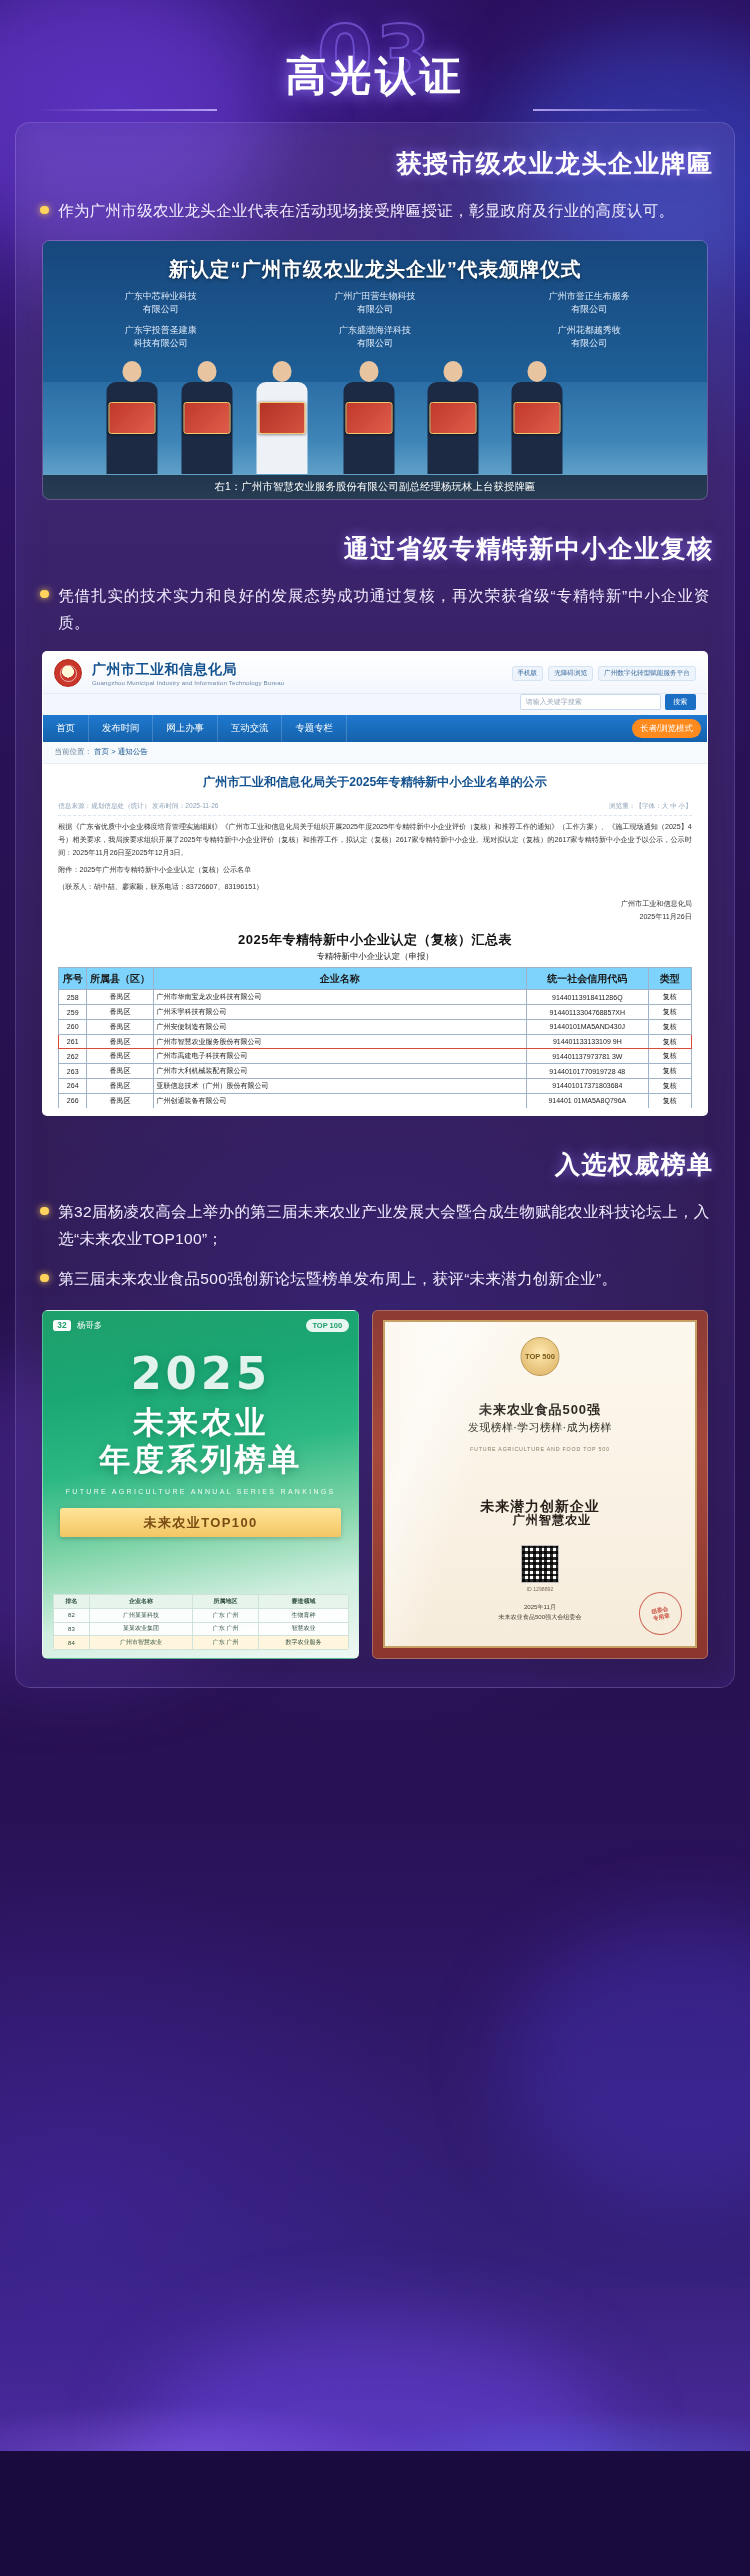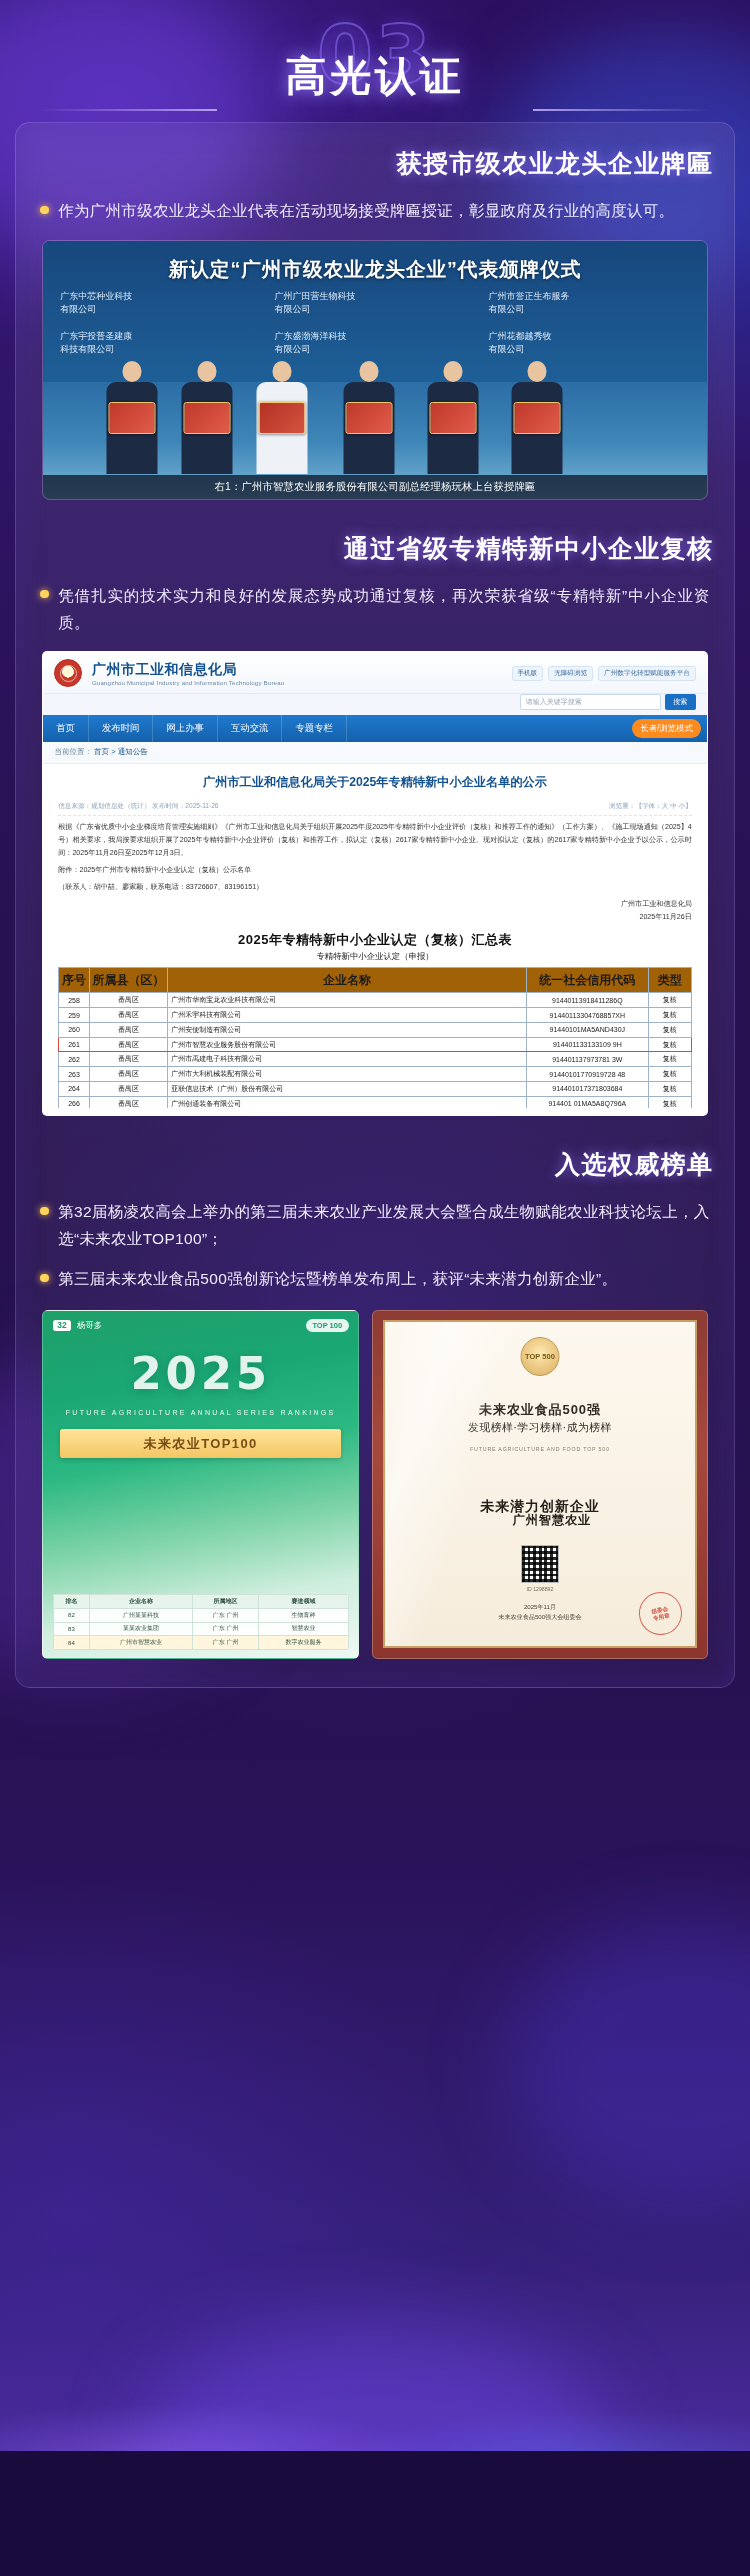--- a/index.html
+++ b/index.html
@@ -139,24 +139,25 @@
     color: #ffffff;
     font-size: 19.7px;
     font-weight: bold;
     letter-spacing: 0.9px;
     text-shadow: 0 0.9px 3.8px rgba(0,0,0,.5);
   }
   .ceremony .co-grid {
     position: absolute; top: 49px; left: 17px; right: 17px;
     display: grid;
     grid-template-columns: repeat(3, 1fr);
-    gap: 14px 13px;
+    gap: 8px 13px;
     color: #eaf3ff;
     font-size: 9px;
     line-height: 1.45;
+    text-align: center;
     opacity: .95;
   }
   .ceremony .co-grid div { white-space: pre-line; }
   .ceremony .people {
     position: absolute; bottom: 24.4px; left: 0; right: 0;
     height: 122px;
   }
   .person {
     position: absolute;
     bottom: 0;
@@ -323,23 +324,23 @@
     font-size: 7px;
   }
   table.gt th, table.gt td {
     border: 0.9px solid #9fb3c8;
     padding: 1.9px 2.8px;
     color: #1b1b1b;
     white-space: nowrap;
     overflow: hidden;
   }
   table.gt th {
-    background: #a16207;
-    font-weight: bold;
-    font-size: 12px;
+    background: #7dd3fc;
+    font-weight: bold;
+    font-size: 10px;
     text-align: center;
     padding: 3.8px 2.8px;
     position: relative;
     margin-left: 8px;
   }
   table.gt td.c { text-align: center; }
   table.gt tr.hl td { border-top: 0.9px solid #d64b3a; border-bottom: 0.9px solid #d64b3a; }
   table.gt tr.hl td:first-child { border-left: 0.9px solid #d64b3a; }
   table.gt tr.hl td:last-child { border-right: 0.9px solid #d64b3a; }
   .tbl-clip { max-height: 141px; overflow: hidden; }
@@ -756,20 +757,24 @@
 
     <div class="rank-row">
 
       <div class="rank-left">
         <div class="rl-top">
           <span class="rl-badge">32</span>
           <span>杨哥多</span>
           <span class="rl-chip">TOP 100</span>
         </div>
         <div class="rl-year">2025</div>
+        <div class="rl-main">
+          <div>未来农业</div>
+          <div>年度系列榜单</div>
+        </div>
         <div class="rl-en">FUTURE AGRICULTURE  ANNUAL SERIES RANKINGS</div>
         <div class="rl-ribbon">未来农业TOP100</div>
         <div class="rl-tbl">
           <table>
             <thead>
               <tr>
                 <th>排名</th>
                 <th>企业名称</th>
                 <th>所属地区</th>
                 <th>赛道领域</th>

